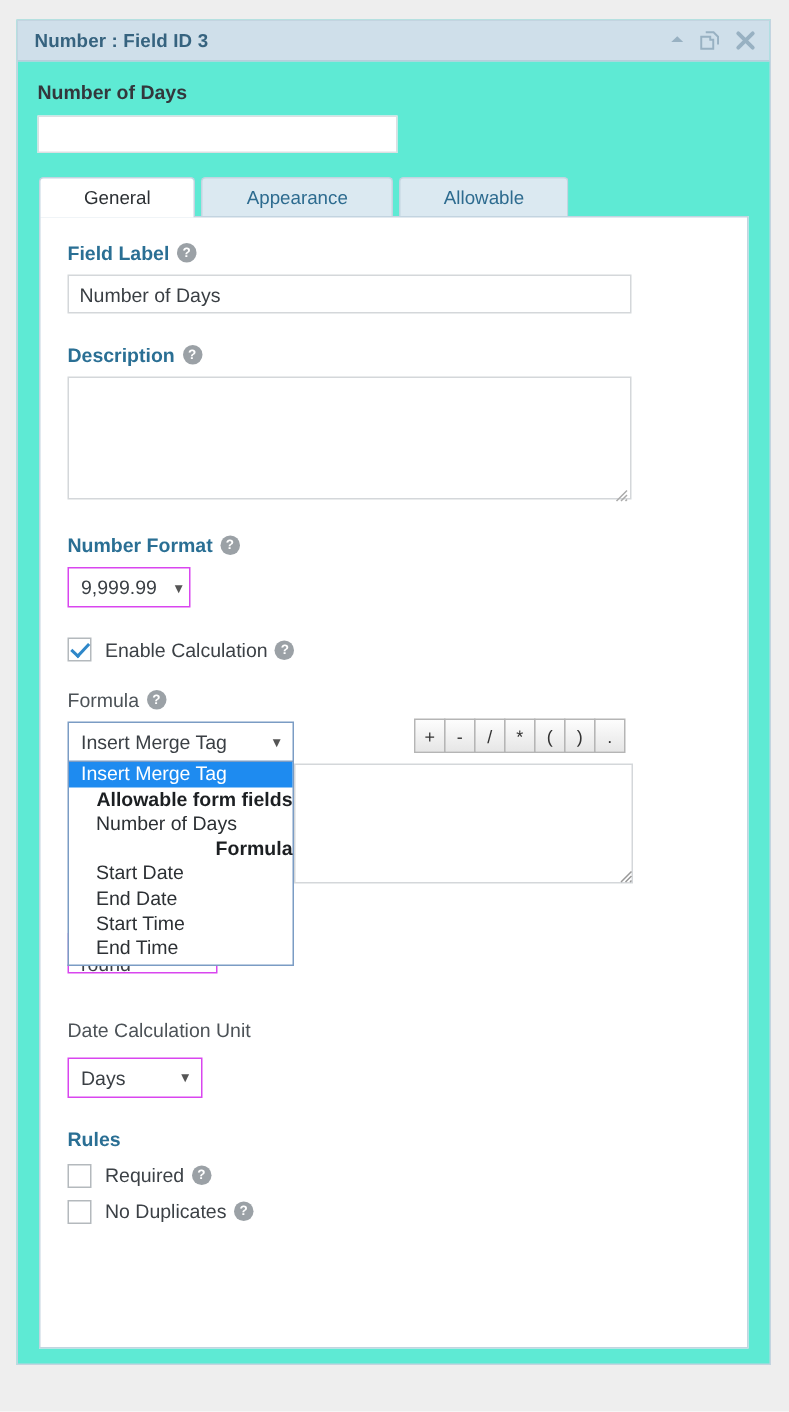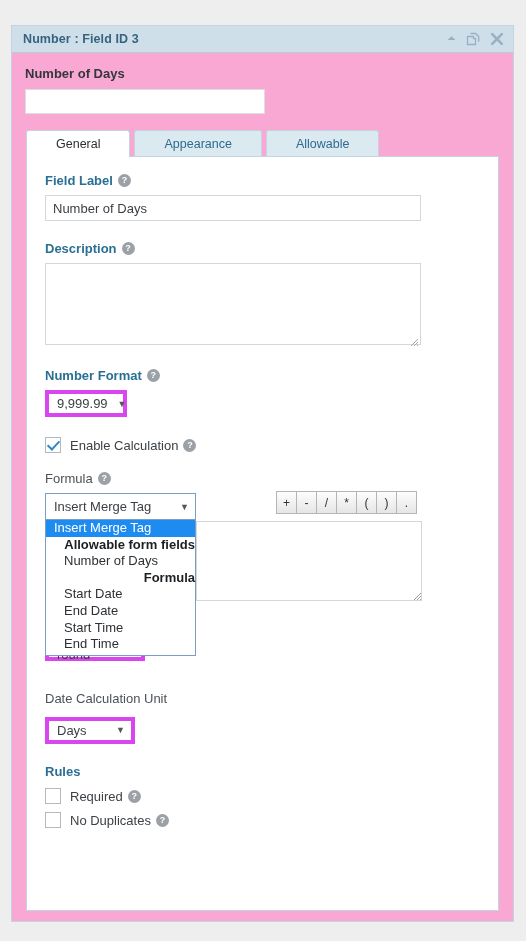--- a/index.html
+++ b/index.html
@@ -5,22 +5,22 @@
   html,body{margin:0;padding:0;}
   body{
     width:526px;height:941px;
     background:#eeeeee;
     font-family:"Liberation Sans", sans-serif;
     font-size:13px;
     color:#444;
     -webkit-font-smoothing:antialiased;
   }
   .panel{
-    position:absolute;left:11px;top:25px;width:503px;
-    background:#f9a8d4;
+    position:absolute;left:11px;top:13px;width:503px;
+    background:#5eead4;
     border:1px solid #c3d4e0;
     box-sizing:border-box;
   }
   
   .panel-header{
     height:27px;
     background:#cfdfea;
     border-bottom:1px solid #b8cddb;
     display:flex;align-items:center;
     padding:0 9px 0 11px;
@@ -101,33 +101,33 @@
     padding:0 7px;
   }
   .txt-area{
     width:376px;height:82px;
     border:1px solid #d4d7da;background:#fff;
     box-sizing:border-box;resize:none;
     font-family:"Liberation Sans",sans-serif;font-size:13px;
   }
   .sel{
     height:27px;
-    border:4px solid #d946ef;background:#fff;
+    border:1px solid #d946ef;background:#fff;
     box-sizing:border-box;
     display:inline-flex;align-items:center;
     padding:0 6px 0 8px;
     font-size:13px;color:#3a3f44;
     cursor:pointer;
     position:relative;
   }
   .sel .caret{margin-left:auto;padding-left:10px;font-size:9px;color:#555;}
   .gap{height:20px;}
   .gap-sm{height:14px;}
   
-  .cbrow{display:flex;align-items:flex-end;gap:9px;margin-bottom:4px;}
+  .cbrow{display:flex;align-items:center;gap:9px;margin-bottom:4px;}
   .cbox{
     width:16px;height:16px;border:1px solid #b4b9bd;background:#fff;
     box-sizing:border-box;position:relative;cursor:pointer;flex:none;
   }
   .cbox.checked:after{
     content:"";position:absolute;left:4px;top:0px;width:5px;height:10px;
     border:solid #2e87c9;border-width:0 2px 2px 0;transform:rotate(43deg);
   }
   .cbrow .t{font-size:13px;color:#3c4146;display:flex;align-items:center;gap:5px;}
   

